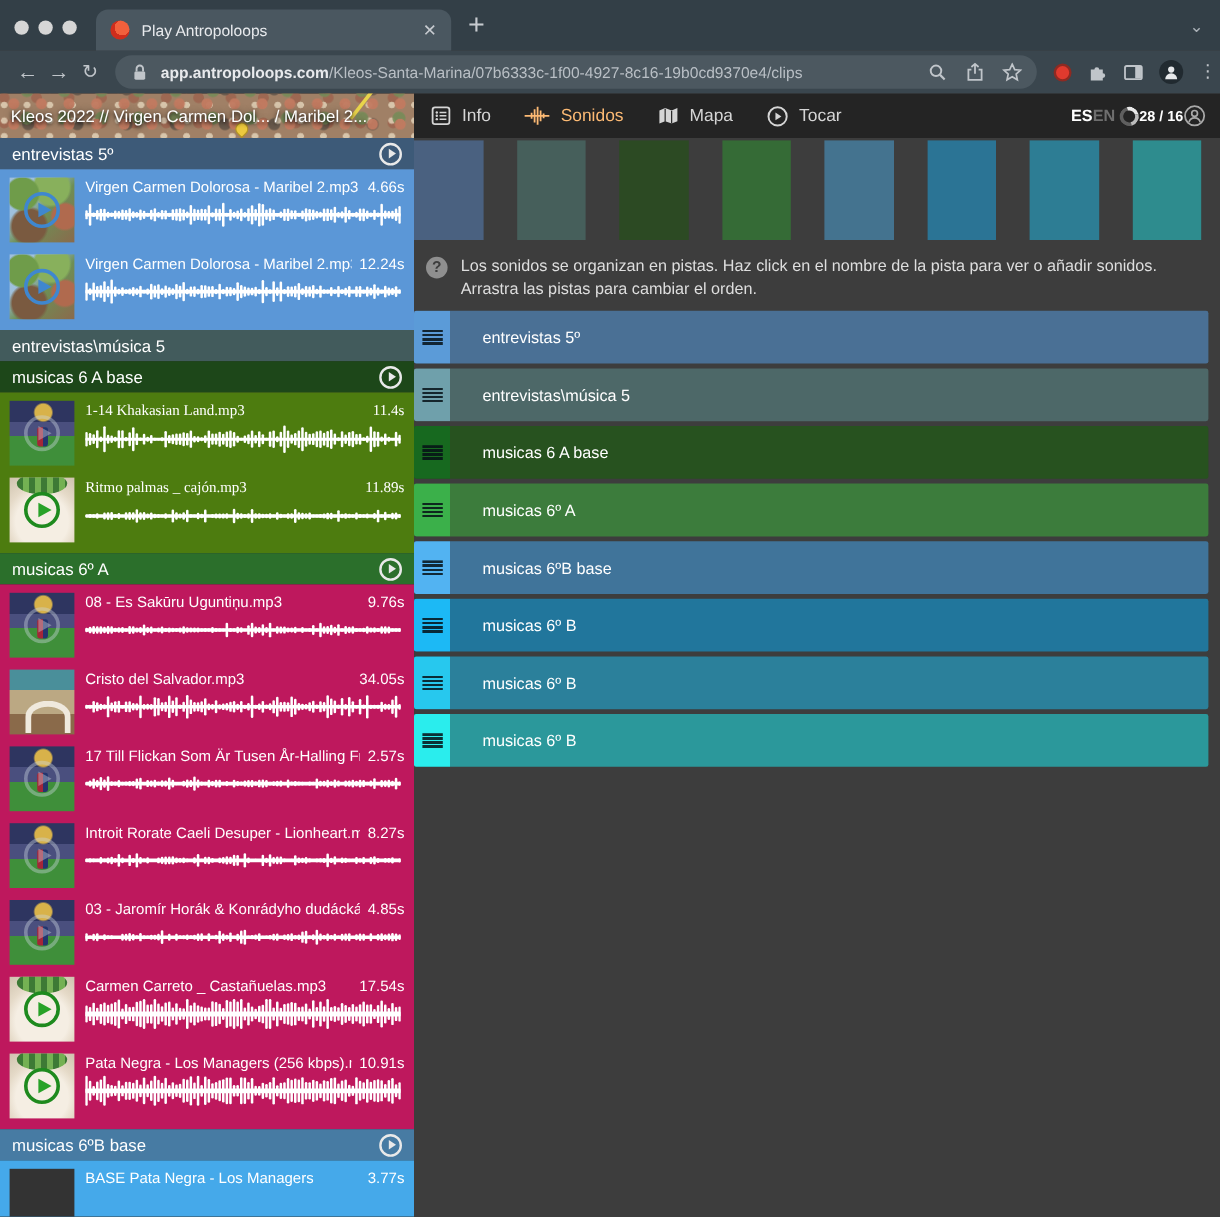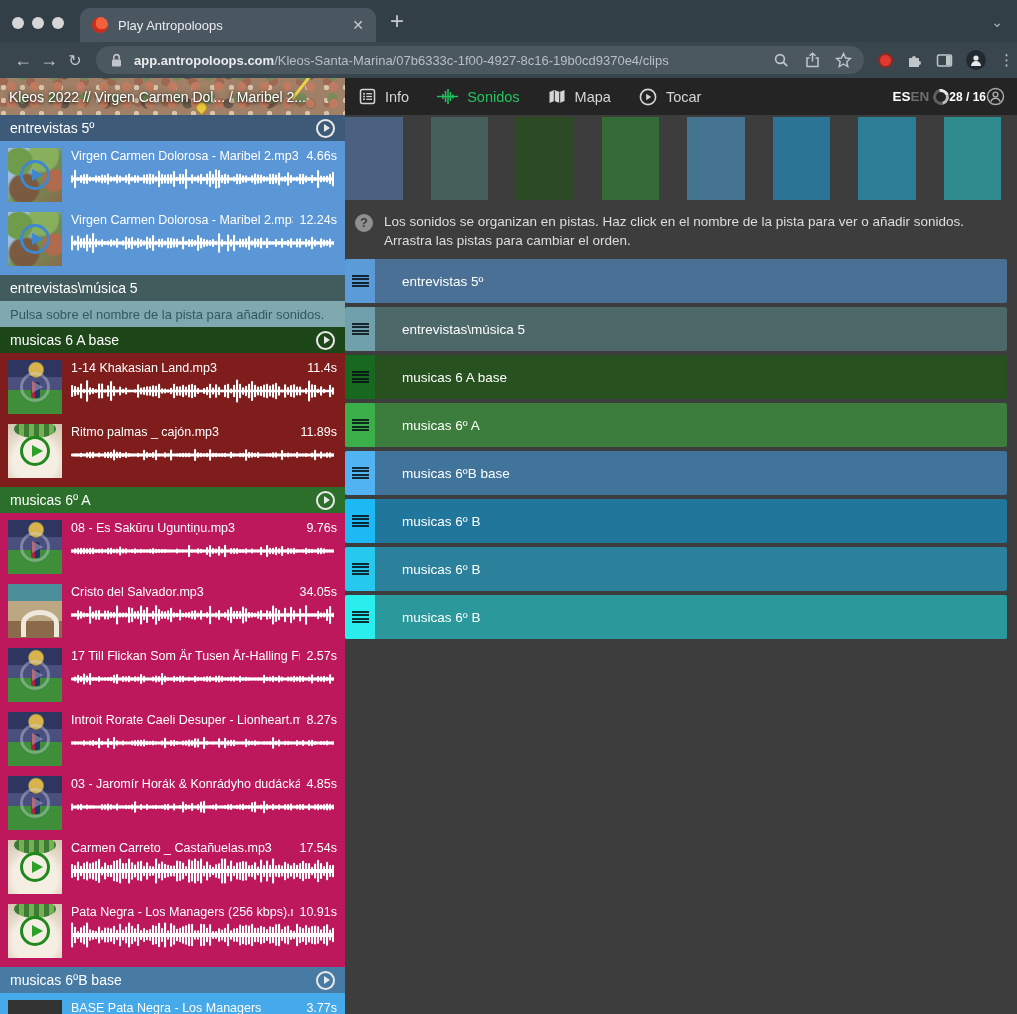--- a/index.html
+++ b/index.html
@@ -43,21 +43,21 @@
       radial-gradient(circle, rgba(225,209,183,.85) 0 22%, transparent 26%),
       radial-gradient(circle, rgba(82,74,66,.7) 0 18%, transparent 22%),
       radial-gradient(circle, rgba(157,98,77,.8) 0 24%, transparent 28%);
     background-size: 23px 17px, 31px 23px, 19px 13px, 41px 29px, 27px 21px;
     background-position: 0 0, 7px 9px, 13px 3px, 3px 11px, 17px 14px; }
   .bread::before { content:''; position:absolute; right:42px; top:-6px; width:3px; height:30px; background:#e8d44a; transform:rotate(38deg); }
   .bread::after { content:''; position:absolute; left:196px; bottom:2px; width:9px; height:9px; border-radius:50% 50% 50% 0; background:#ecc93e; transform:rotate(-45deg); border:1px solid #b39425; }
   .breadtext { position:absolute; left:9px; top:50%; transform:translateY(-50%); color:#fff; font-size:14px; white-space:nowrap; text-shadow:0 1px 3px rgba(0,0,0,.85), 0 0 6px rgba(0,0,0,.5); z-index:2; }
   .hnav { flex:1; display:flex; align-items:center; padding-left:14px; gap:28px; }
   .navitem { display:flex; align-items:center; gap:9px; color:#d5d5d5; font-size:14.5px; }
-  .navitem.active { color:#22c55e; }
+  .navitem.active { color:#fdba74; }
   .hdr-right { margin-left:auto; display:flex; align-items:center; padding-right:12px; }
   .lang { font-size:13.5px; font-weight:700; color:#6e6e6e; }
   .lang.active { color:#ffffff; }
   .spinner { width:16px; height:16px; border-radius:50%; border:3px solid #5f5f5f; border-top-color:#e9e9e9; border-right-color:#bdbdbd; transform:rotate(30deg); margin-left:4px; }
   .counter { color:#fff; font-size:12px; font-weight:700; white-space:nowrap; }
 
   
   .main { display:flex; height:899px; }
   .sidebar { width:345px; flex:none; background:#2b2b2b; overflow:hidden; }
   .panel { flex:1; overflow:hidden; }
@@ -453,26 +453,25 @@
                 <rect x="255" y="10.071674305014312" width="2.1" height="5.8566513899713755" rx="1" fill="#ffffff"></rect>
                 <rect x="258" y="8.47592268511653" width="2.1" height="9.048154629766941" rx="1" fill="#ffffff"></rect>
                 <rect x="261" y="11.135551301762462" width="2.1" height="3.7288973964750767" rx="1" fill="#ffffff"></rect>
               </svg>
             </div>
           </div>
         </div>
         <div class="sechead" style="background: rgb(66, 91, 92);">
           <span class="sectitle">entrevistas\música 5</span>
         </div>
-        <div class="hintbar" style="background: rgb(127, 169, 174); color: rgb(47, 90, 94);">Pulsa sobre el nombre de la pista para añadir sonidos.</div>
         <div class="sechead" style="background: rgb(29, 71, 25);">
           <span class="sectitle">musicas 6 A base</span>
           <span class="playbtn"></span>
         </div>
-        <div class="clips" style="background: #7f1d1d;">
+        <div class="clips" style="background: #4d7c0f; font-family: Liberation Serif, serif;">
           <div class="clip">
             <div class="thumb t-figurine">
               <span class="play p-faint"></span>
             </div>
             <div class="clipbody">
               <div class="cliptop">
                 <span class="clipname">1-14 Khakasian Land.mp3</span>
                 <span class="clipdur">11.4s</span>
               </div>
               <svg width="263" height="26" viewBox="0 0 263 26" class="wave">

